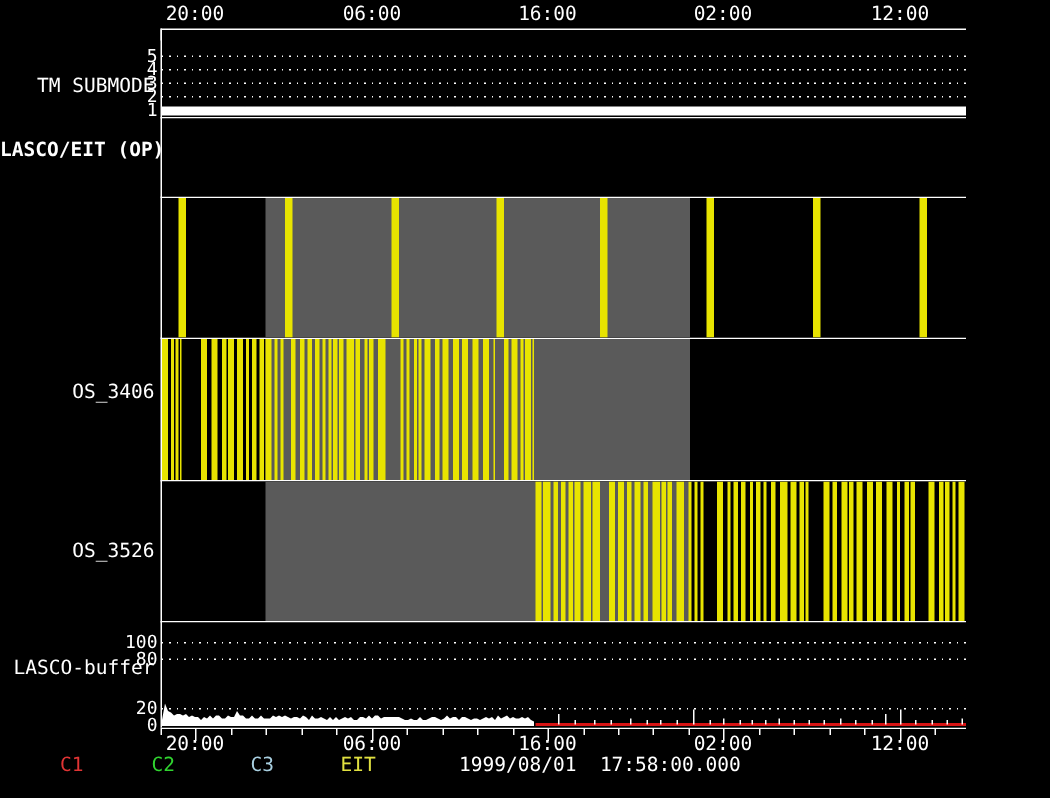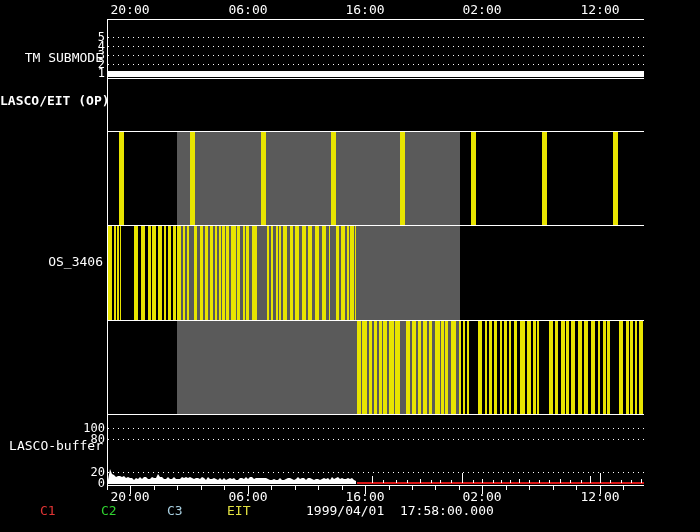--- a/index.html
+++ b/index.html
@@ -216,20 +216,21 @@
         <div style="position: absolute; left: 518px; top: 0px; bottom: 0px; width: 3px; background: rgb(232, 228, 0);"></div>
         <div style="position: absolute; left: 522px; top: 0px; bottom: 0px; width: 3px; background: rgb(232, 228, 0);"></div>
         <div style="position: absolute; left: 527px; top: 0px; bottom: 0px; width: 2px; background: rgb(232, 228, 0);"></div>
         <div style="position: absolute; left: 531px; top: 0px; bottom: 0px; width: 4px; background: rgb(232, 228, 0);"></div>
         <div style="position: absolute; left: 536px; top: 0px; bottom: 0px; width: 3px; background: rgb(232, 228, 0);"></div>
         <div style="position: absolute; left: 542px; top: 0px; bottom: 0px; width: 3px; background: rgb(232, 228, 0);"></div>
         <div style="position: absolute; left: 547px; top: 0px; bottom: 0px; width: 3px; background: rgb(232, 228, 0);"></div>
         <div style="position: absolute; left: 553px; top: 0px; bottom: 0px; width: 5px; background: rgb(232, 228, 0);"></div>
         <div style="position: absolute; left: 561px; top: 0px; bottom: 0px; width: 1px; background: rgb(232, 228, 0);"></div>
       </div>
+      <div class="panel-label" style="left: 0px; width: 103px; top: 360px;">OS_3526</div>
       <div class="panel" style="left: 108px; top: 415px; width: 562px; height: 70px;">
         <div class="dotgrid" style="position: absolute; left: 0px; right: 0px; top: 13px; height: 1px;"></div>
         <div class="dotgrid" style="position: absolute; left: 0px; right: 0px; top: 24px; height: 1px;"></div>
         <div class="dotgrid" style="position: absolute; left: 0px; right: 0px; top: 57px; height: 1px;"></div>
         <svg width="562" height="70" style="position: absolute; left: 0px; top: 0px;">
           <polygon points="0,69 0,65 2,54 4,59 6,60 8,62 10,61 12,61 14,62 16,61 18,63 20,62 22,63 24,63 26,65 28,63 30,64 32,62 34,64 36,62 38,62 40,64 42,64 44,62 46,63 48,63 50,59 52,62 54,62 56,64 58,64 60,62 62,64 64,64 66,62 68,64 70,64 72,64 74,62 76,63 78,62 80,63 82,62 84,63 86,64 88,63 90,63 92,64 94,62 96,63 98,65 100,62 102,64 104,64 106,63 108,64 110,65 112,63 114,65 116,63 118,65 120,64 122,63 124,64 126,63 128,65 130,65 132,63 134,63 136,64 138,62 140,64 142,62 144,62 146,64 148,63 150,63 152,63 154,63 156,63 158,63 160,64 162,65 164,65 166,64 168,65 170,65 172,63 174,65 176,65 178,64 180,63 182,63 184,64 186,65 188,64 190,62 192,64 194,63 196,63 198,65 200,63 202,63 204,64 206,65 208,64 210,64 212,65 214,64 216,63 218,64 220,63 222,65 224,62 226,64 228,63 230,62 232,64 234,63 236,64 238,64 240,63 242,64 244,63 246,65 248,66 248,69" fill="#ffffff"></polygon>
         </svg>
         <div style="position: absolute; left: 249px; width: 313px; top: 67px; height: 2px; background: rgb(216, 20, 20);"></div>
         <div style="position: absolute; left: 264px; width: 1px; top: 61px; height: 7px; background: rgb(255, 255, 255);"></div>
         <div style="position: absolute; left: 275px; width: 1px; top: 65px; height: 3px; background: rgb(255, 255, 255);"></div>
@@ -264,14 +265,14 @@
       <div class="ytick-label" style="left: 75px; top: 423px; width: 30px;">100</div>
       <div class="ytick-label" style="left: 75px; top: 434px; width: 30px;">80</div>
       <div class="ytick-label" style="left: 75px; top: 467px; width: 30px;">20</div>
       <div class="ytick-label" style="left: 75px; top: 478px; width: 30px;">0</div>
       <div class="panel-label" style="left: 0px; width: 103px; top: 438px;">LASCO-buffer</div>
       <div class="legend-item" style="left: 40px; top: 503px; color: rgb(224, 52, 52);">C1</div>
       <div class="legend-item" style="left: 101px; top: 503px; color: rgb(48, 212, 48);">C2</div>
       <div class="legend-item" style="left: 167px; top: 503px; color: rgb(168, 207, 224);">C3</div>
       <div class="legend-item" style="left: 227px; top: 503px; color: rgb(224, 224, 64);">EIT</div>
     </div>
-  <div class="timestamp" id="timestampEl" style="left: 306px; top: 503px;">1999/04/01  17:58:00.000</div>
+  <div class="timestamp" id="timestampEl" style="left: 306px; top: 503px;">1999/08/01  17:58:00.000</div>
 </div>
 
 </body></html>

